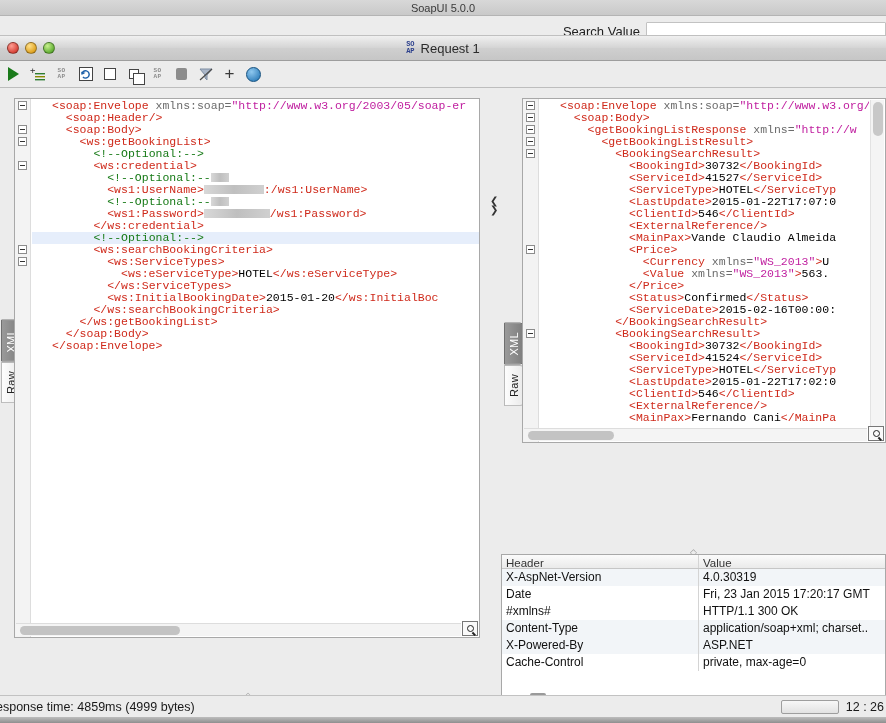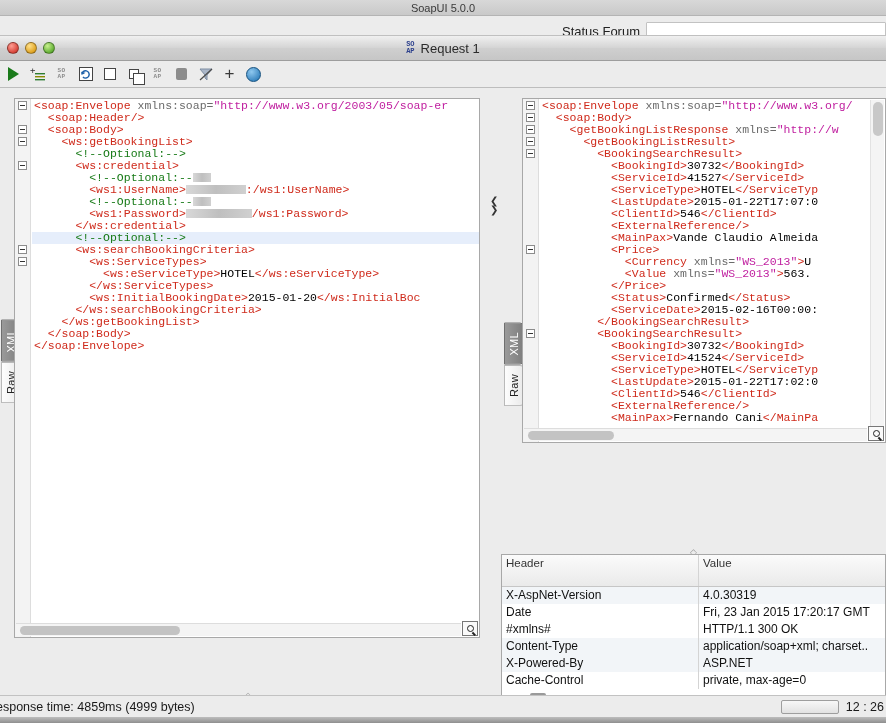--- a/index.html
+++ b/index.html
@@ -95,21 +95,21 @@
                background: #fff; border: 1px solid #a8a8a8; }
   .right-pane { position: absolute; left: 522px; top: 10px; width: 364px; height: 345px;
                background: #fff; border: 1px solid #a8a8a8; }
 
   .gutter { position: absolute; left: 0; top: 0; bottom: 0; width: 16px; background: #f3f3f3; border-right: 1px solid #ddd; }
   .gutter-line { position: absolute; left: 3px; width: 9px; height: 9px; border: 1px solid #8c8c8c; background: #fff; }
   .gutter-line:before { content:''; position:absolute; left:1px; top:3px; width:5px; height:1px; background:#333; }
 
   .code { position: absolute; left: 17px; top: 1px; right: 0; bottom: 0; overflow: hidden;
           font-family: "Liberation Mono", monospace; font-size: 11.5px; line-height: 12px; white-space: pre; color:#000;}
-  .code .ln { height: 12px; padding-left: 2px; }
+  .code .ln { height: 12px; padding-left: 20px; }
   .code .ln.hl { background: #e6eefb; }
   .tg { color: #cf2a1b; }     
   .attr { color: #6b6b6b; }
   .val { color: #c020a0; }
   .cm { color: #177a17; }      
   .txt { color: #000; }
   .redact { display:inline-block; height:9px; vertical-align:-1px; background:linear-gradient(to right,#d8d8d8,#bfbfbf,#d0d0d0); }
 
   
   .hscroll { position: absolute; left: 1px; right: 18px; bottom: 1px; height: 13px; background: #f4f4f4; border-top: 1px solid #ddd;}
@@ -120,21 +120,21 @@
   .corner-zoom .mg:after{content:'';position:absolute;right:-3px;bottom:-3px;width:4px;height:1.5px;background:#222;transform:rotate(45deg);}
   .vscroll { position:absolute; right:1px; top:1px; bottom:14px; width:14px; background:#f4f4f4; border-left:1px solid #e2e2e2;}
   .vthumb { position:absolute; left:2px; top:2px; width:10px; border-radius:5px; background:#c8c8c8;}
 
   
   .split-arrows { position:absolute; left:490px; top:108px; width:14px; font-size:10px; color:#333; line-height:9px; }
 
   
   .hdr-table { position: absolute; left: 501px; top: 466px; width: 385px; height: 154px;
                background: #fff; border: 1px solid #a8a8a8; overflow: hidden; }
-  .hdr-head { display:flex; height: 32px; background: linear-gradient(to bottom,#fbfbfb,#eaeaea); border-bottom: 1px solid #c6c6c6; }
+  .hdr-head { display:flex; height: 14px; background: linear-gradient(to bottom,#fbfbfb,#eaeaea); border-bottom: 1px solid #c6c6c6; }
   .hdr-head div { font-size: 11.5px; color: #333; padding: 2px 0 0 4px; }
   .hc1 { width: 197px; border-right: 1px solid #d4d4d4;}
   .hc2 { flex: 1; }
   .hrow { display: flex; height: 17px; font-size: 12px; color: #111; }
   .hrow.alt { background: #f2f5f8; }
   .hrow div { padding: 1px 0 0 4px; overflow: hidden; white-space: nowrap; }
 
   
   .dots { position:absolute; left:690px; top:459px; font-size:9px; color:#999; letter-spacing:1px;}
 
@@ -162,21 +162,21 @@
 </head>
 <body>
 
 <div id="app">
 
   <div class="app-titlebar">
     <div class="t">SoapUI 5.0.0</div>
   </div>
 
   <div class="searchbar">
-    <span class="lbl">Status Forum</span>
+    <span class="lbl">Search Value</span>
     <input class="search-input" type="text" placeholder="" style="">
   </div>
 
   <div class="iwin">
 
     <div class="iwin-title">
       <div class="winbtns">
         <div class="wb r"></div>
         <div class="wb y"></div>
         <div class="wb g"></div>

